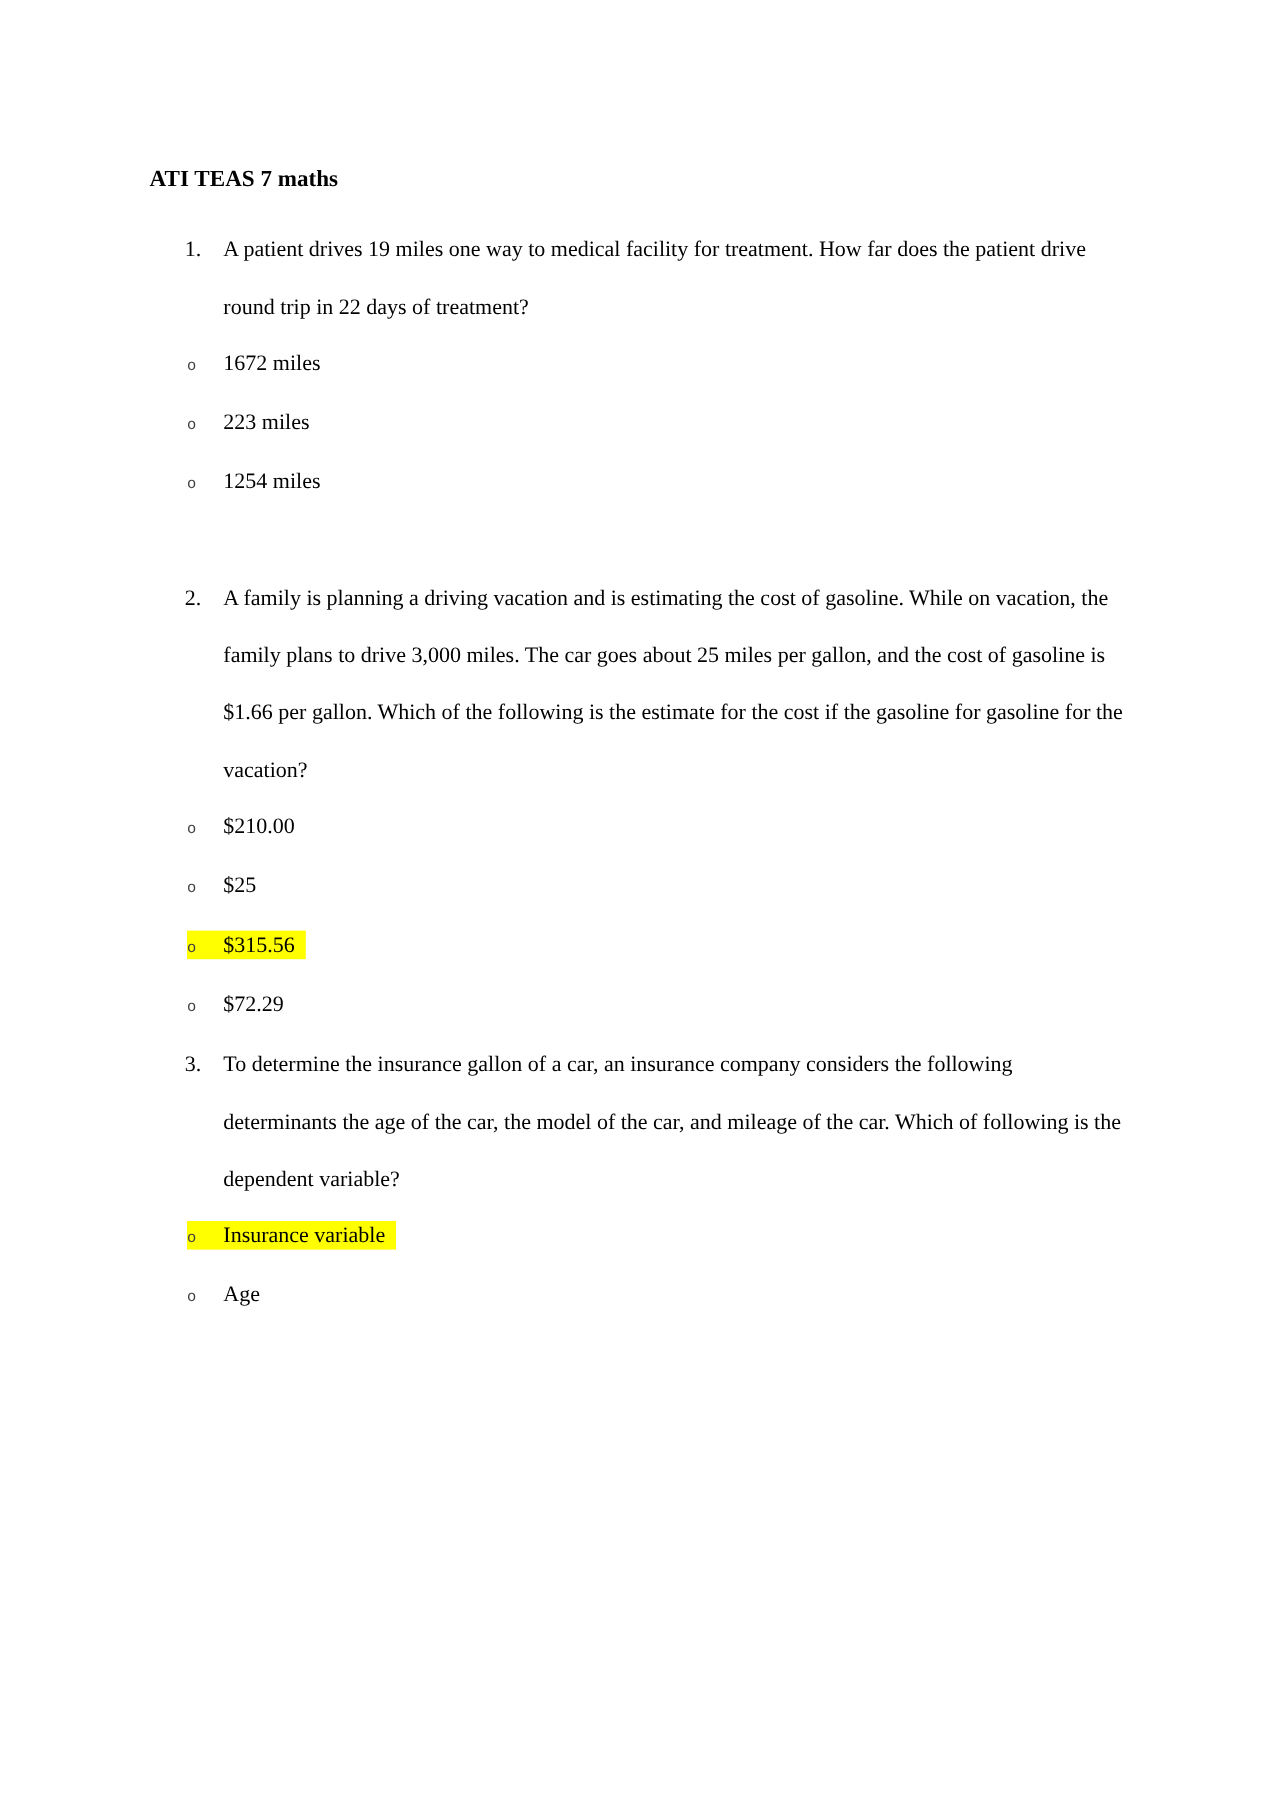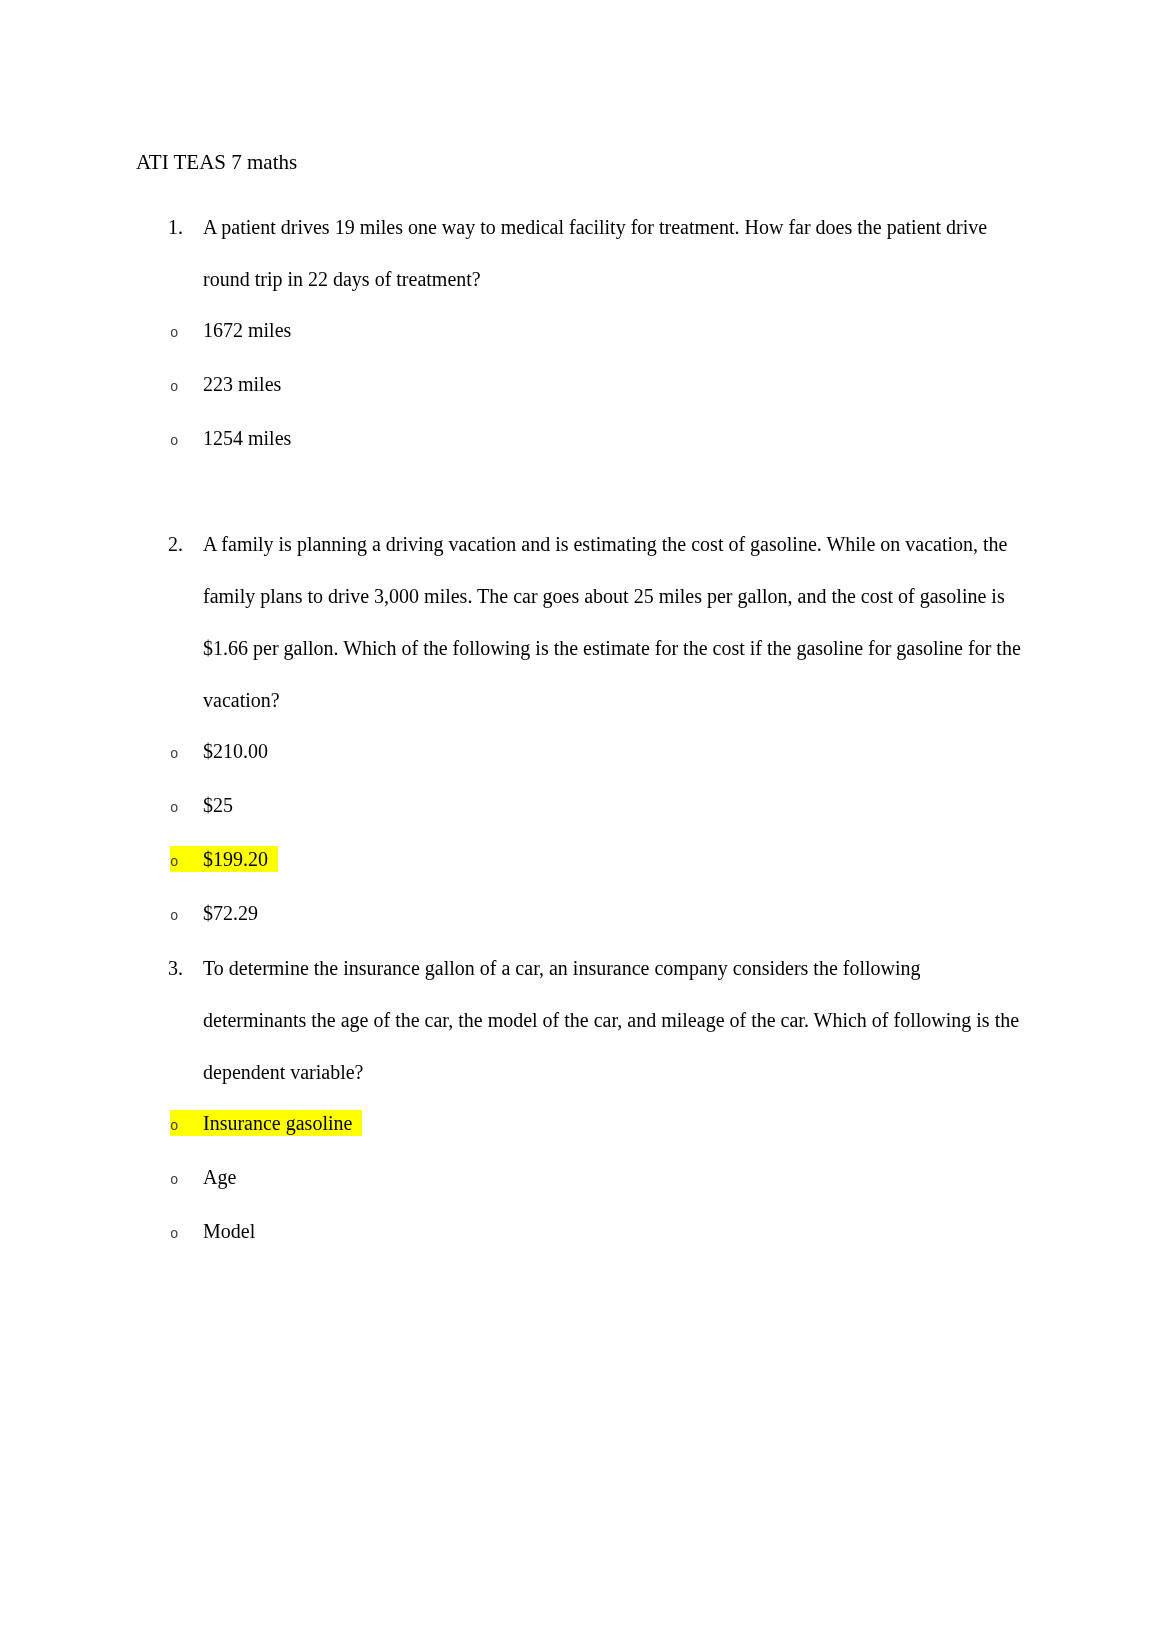--- a/index.html
+++ b/index.html
@@ -10,21 +10,21 @@
     font-family: "Liberation Serif", serif;
     color: #000000;
     font-size: 20px;
     overflow: hidden;
   }
   .page {
     padding: 136px 118px 0 136px;
   }
   .doc-title {
     font-size: 21px;
-    font-weight: normal;
+    font-weight: bold;
     line-height: 52px;
     margin-bottom: 13px;
   }
   .question {
     display: flex;
     line-height: 52px;
   }
   .q-num {
     flex: 0 0 auto;
     margin-left: 32px;
@@ -84,36 +84,33 @@
     <div class="q-text">A family is planning a driving vacation and is estimating the cost of gasoline. While on vacation, the family plans to drive 3,000 miles. The car goes about 25 miles per gallon, and the cost of gasoline is $1.66 per gallon. Which of the following is the estimate for the cost if the gasoline for gasoline for the vacation?</div>
   </div>
   <div class="options">
     <div class="option">
       <span class="opt-inner"><span class="bullet">o</span><span class="opt-label">$210.00</span></span>
     </div>
     <div class="option">
       <span class="opt-inner"><span class="bullet">o</span><span class="opt-label">$25</span></span>
     </div>
     <div class="option">
-      <span class="opt-inner highlight"><span class="bullet">o</span><span class="opt-label">$199.20</span></span>
+      <span class="opt-inner highlight"><span class="bullet">o</span><span class="opt-label">$315.56</span></span>
     </div>
     <div class="option">
       <span class="opt-inner"><span class="bullet">o</span><span class="opt-label">$72.29</span></span>
     </div>
   </div>
 
   <div class="question">
     <span class="q-num">3.</span>
     <div class="q-text">To determine the insurance gallon of a car, an insurance company considers the following determinants the age of the car, the model of the car, and mileage of the car. Which of following is the dependent variable?</div>
   </div>
   <div class="options">
     <div class="option">
-      <span class="opt-inner highlight"><span class="bullet">o</span><span class="opt-label">Insurance gasoline</span></span>
+      <span class="opt-inner highlight"><span class="bullet">o</span><span class="opt-label">Insurance variable</span></span>
     </div>
     <div class="option">
       <span class="opt-inner"><span class="bullet">o</span><span class="opt-label">Age</span></span>
-    </div>
-    <div class="option">
-      <span class="opt-inner"><span class="bullet">o</span><span class="opt-label">Model</span></span>
     </div>
   </div>
 
 </div>
 
 </body></html>

